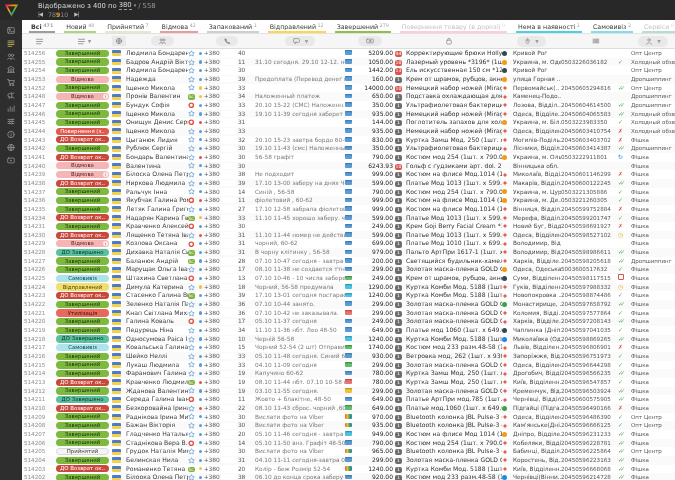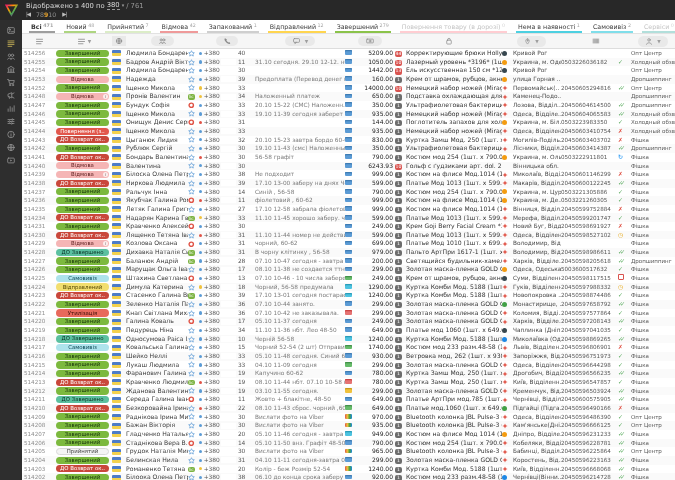--- a/index.html
+++ b/index.html
@@ -1,20 +1,20 @@
 <!DOCTYPE html>
 <html><head>
 <meta charset="utf-8">
 <style>
   html,body{margin:0;padding:0;background:#fff;font-family:"DejaVu Sans",sans-serif;}
   .app{width:675px;height:480px;overflow:hidden;position:relative;background:#fff;}
   
   .topbar{height:20px;background:#282828;display:flex;align-items:center;}
   .logo{width:22px;height:20px;display:flex;align-items:center;justify-content:center;}
-  .topinfo{display:flex;flex-direction:column;justify-content:center;line-height:1;margin-left:4px;}
+  .topinfo{display:flex;flex-direction:column;justify-content:center;line-height:1;margin-left:16px;}
   .shownline{font-size:6.8px;color:#d8d8d8;display:flex;align-items:center;gap:2px;}
   .shownline .pgsz{border-bottom:1px dashed #9a9a9a;}
   .shownline .caret{font-size:5px;color:#9a9a9a;cursor:pointer;}
   .shownline .total{color:#9a9a9a;}
   .pagerow{display:flex;align-items:center;gap:6px;font-size:6.2px;color:#8f8f8f;margin-top:2px;}
   .pagerow .pgbtn{cursor:pointer;color:#bdbdbd;font-size:5.5px;letter-spacing:-1px;}
   .pagerow .pg{cursor:pointer;}
   .pagerow .pg.cur{color:#e0a030;font-weight:bold;}
   
   .below{display:flex;height:460px;}
@@ -93,21 +93,21 @@
         </linearGradient>
           </defs>
         <path d="M2.5 3.5h15L10 17z" fill="none" stroke="url(#lg)" stroke-width="2.4"></path>
       </svg>
     </div>
     <div class="topinfo">
       <div class="shownline">
         <span>Відображено з 400 по</span>
         <span class="pgsz">380</span>
         <span class="caret">▾</span>
-        <span class="total">/ 761</span>
+        <span class="total">/ 558</span>
       </div>
       <div class="pagerow">
         <span class="pgbtn">|◀</span>
         <span id="pages"><span class="pg">7</span><span class="pg">8</span><span class="pg cur">9</span><span class="pg">10</span></span>
         <span class="pgbtn">▶|</span>
       </div>
     </div>
   </div>
 
   <div class="below">

